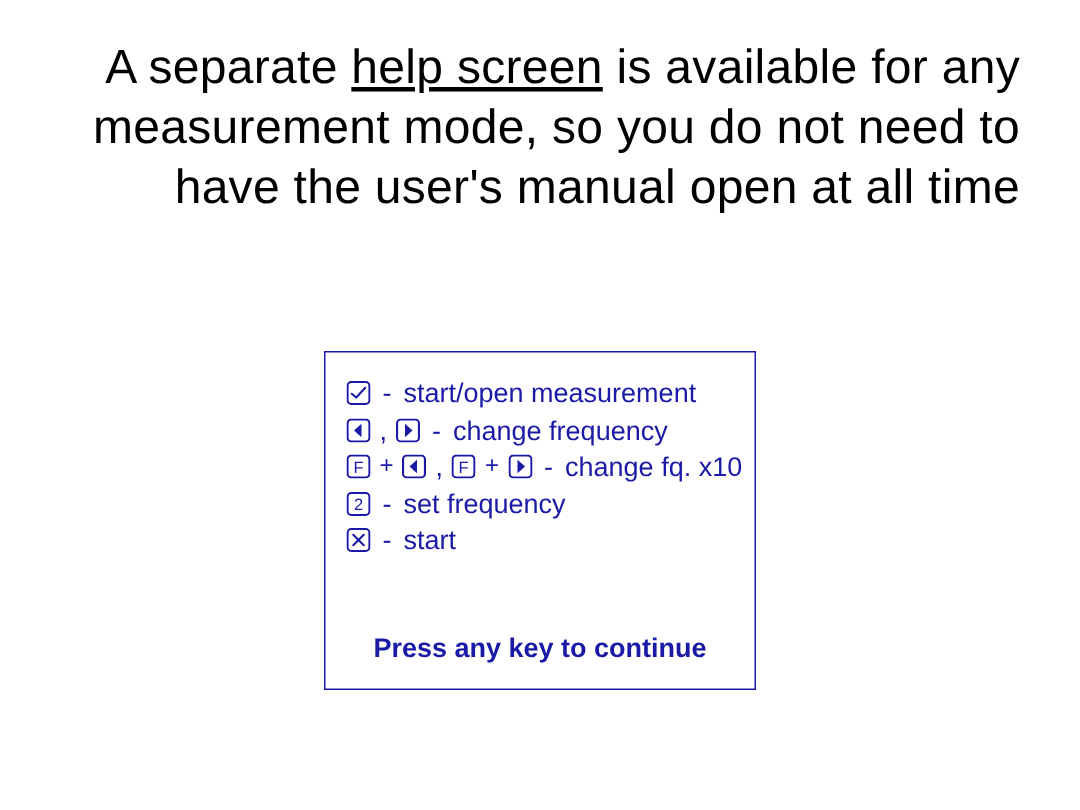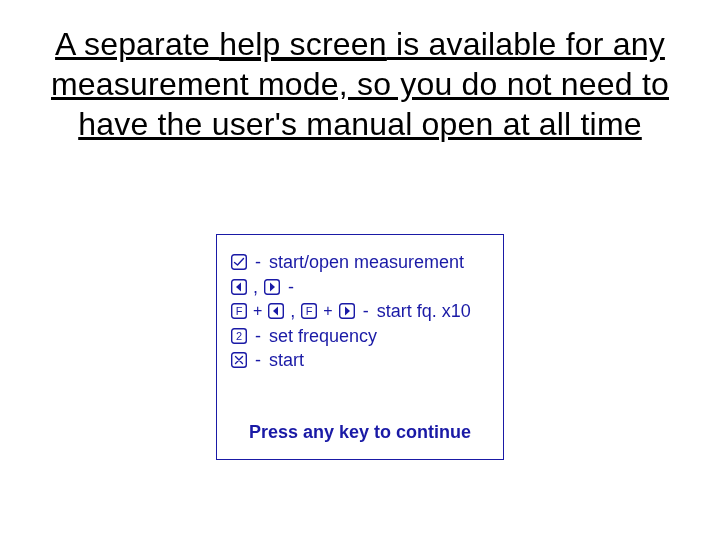--- a/index.html
+++ b/index.html
@@ -14,26 +14,25 @@
   .slide {
     width: 720px;
     height: 540px;
     position: relative;
   }
   .title {
     position: absolute;
     top: 24px;
     left: 40px;
     right: 40px;
-    text-align: center;
+    text-align: right;
     font-size: 32px;
     line-height: 1.25;
     font-weight: 400;
     letter-spacing: 0.2px;
-    text-decoration: underline;
   }
   .title .ul {
     text-decoration: underline;
     text-underline-offset: 3px;
   }
   .panel {
     position: absolute;
     left: 216px;
     top: 234px;
     width: 288px;
@@ -114,20 +113,21 @@
             </svg>
         </span>
         <span>,</span>
         <span class="ic">
           <svg viewBox="0 0 16 16">
               <rect x="0.7" y="0.7" width="14.6" height="14.6" rx="2.5" class="ic-rect" stroke-width="1.4"></rect>
               <path d="M6 3.5 L11 8 L6 12.5 Z" class="ic-fill"></path>
             </svg>
         </span>
         <span class="dash">-</span>
+        <span>change frequency</span>
       </div>
 
       <div class="help-row">
         <span class="ic">
           <svg viewBox="0 0 16 16">
               <rect x="0.7" y="0.7" width="14.6" height="14.6" rx="2.5" class="ic-rect" stroke-width="1.4"></rect>
               <text x="8" y="12" text-anchor="middle" font-size="11" font-family="Arial" fill="#1a1aa6">F</text>
             </svg>
         </span>
         <span class="pluslike">+</span>
@@ -145,21 +145,21 @@
             </svg>
         </span>
         <span class="pluslike">+</span>
         <span class="ic">
           <svg viewBox="0 0 16 16">
               <rect x="0.7" y="0.7" width="14.6" height="14.6" rx="2.5" class="ic-rect" stroke-width="1.4"></rect>
               <path d="M6 3.5 L11 8 L6 12.5 Z" class="ic-fill"></path>
             </svg>
         </span>
         <span class="dash">-</span>
-        <span>start fq. x10</span>
+        <span>change fq. x10</span>
       </div>
 
       <div class="help-row">
         <span class="ic">
           <svg viewBox="0 0 16 16">
               <rect x="0.7" y="0.7" width="14.6" height="14.6" rx="2.5" class="ic-rect" stroke-width="1.4"></rect>
               <text x="8" y="12.2" text-anchor="middle" font-size="11" font-family="Arial" fill="#1a1aa6">2</text>
             </svg>
         </span>
         <span class="dash">-</span>

